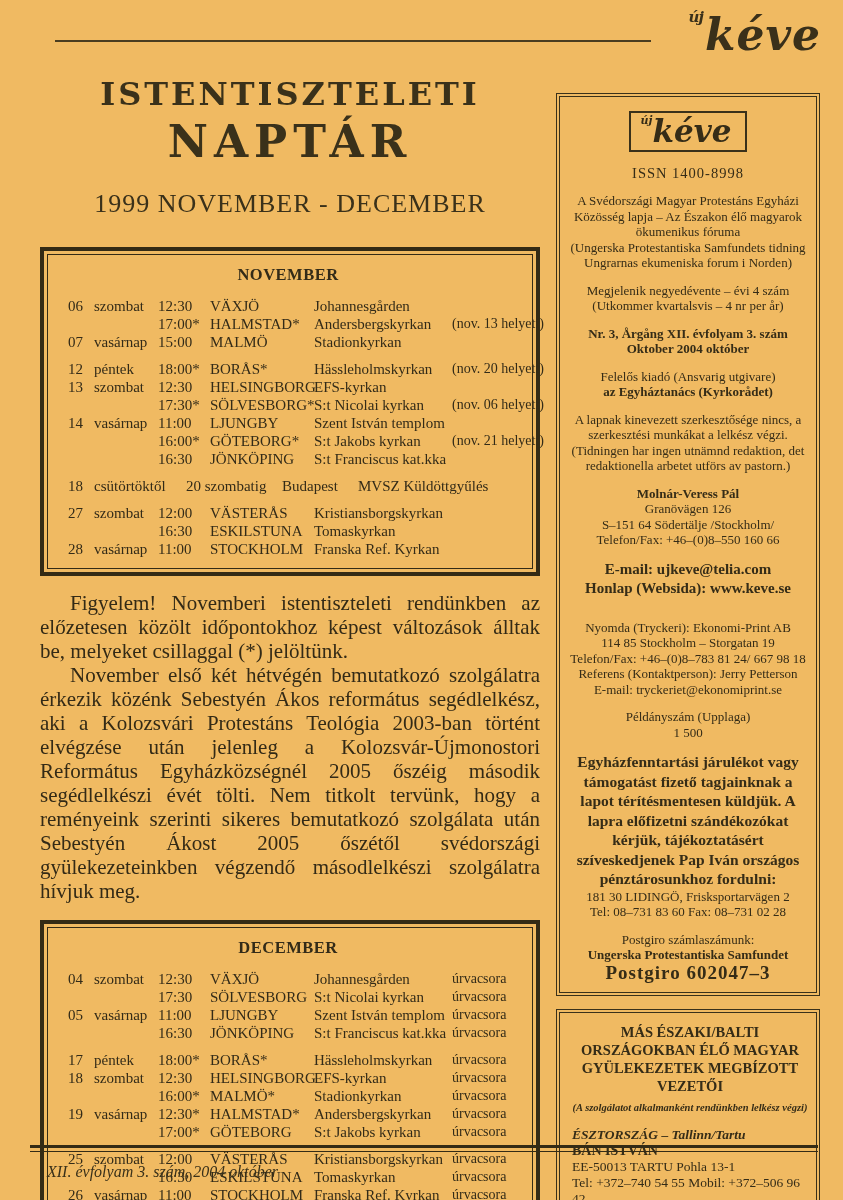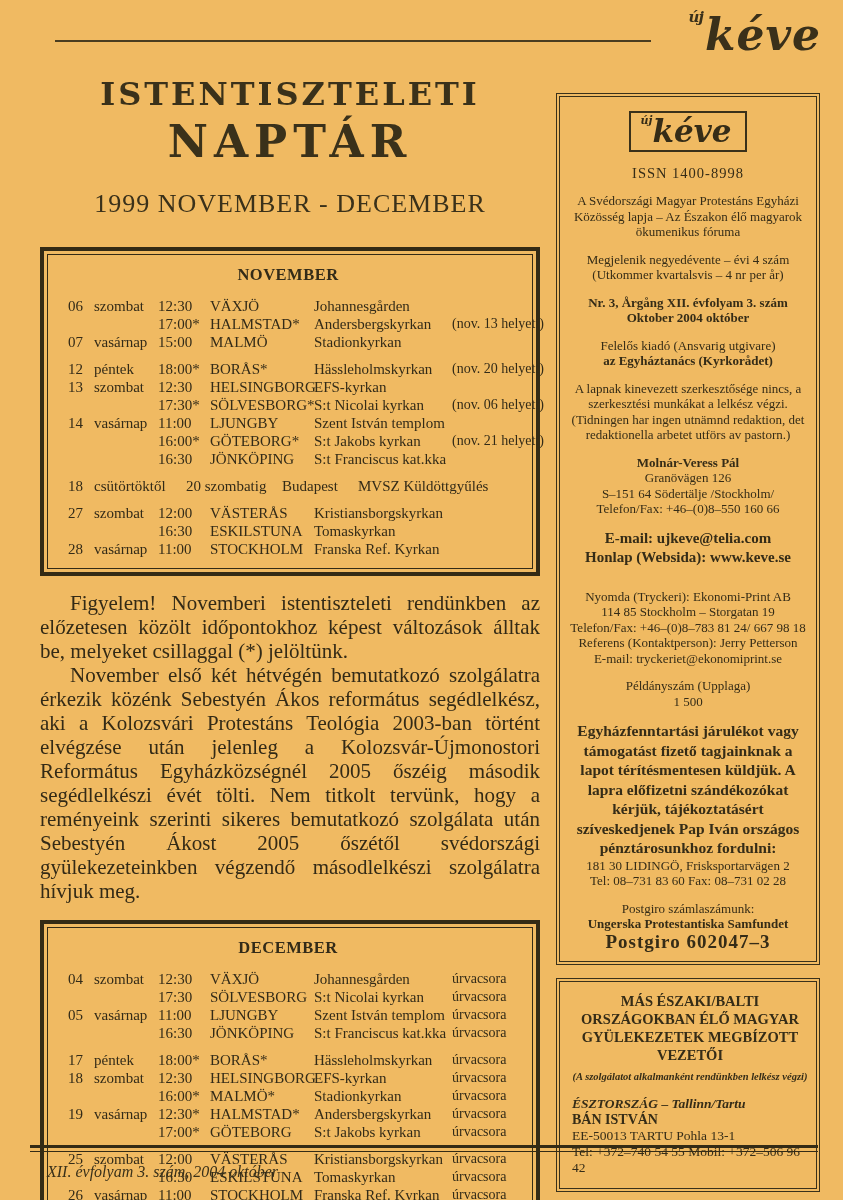--- a/index.html
+++ b/index.html
@@ -379,20 +379,21 @@
 </div>
 
 <div class="sidebar">
   <div class="side-box">
     <div class="side-box-inner">
       <div class="side-logo-box">
         <span class="side-logo-prefix">új</span><span class="side-logo-word">kéve</span>
       </div>
       <div class="sb-issn">ISSN  1400-8998</div>
       <div class="sb">A Svédországi Magyar Protestáns Egyházi Közösség lapja – Az Északon élő magyarok ökumenikus fóruma</div>
+      <div>(Ungerska Protestantiska Samfundets tidning Ungrarnas ekumeniska forum i Norden)</div>
       <div class="sb">Megjelenik negyedévente – évi 4 szám</div>
       <div>(Utkommer kvartalsvis – 4 nr per år)</div>
       <div class="sb bold">Nr. 3, Årgång XII. évfolyam 3. szám</div>
       <div class="bold">Oktober 2004 október</div>
       <div class="sb">Felelős kiadó (Ansvarig utgivare)</div>
       <div class="bold">az Egyháztanács (Kyrkorådet)</div>
       <div class="sb">A lapnak kinevezett szerkesztősége nincs, a szerkesztési munkákat a lelkész végzi.</div>
       <div>(Tidningen har ingen utnämnd redaktion, det redaktionella arbetet utförs av pastorn.)</div>
       <div class="sb bold">Molnár-Veress Pál</div>
       <div>Granövägen 126</div>

